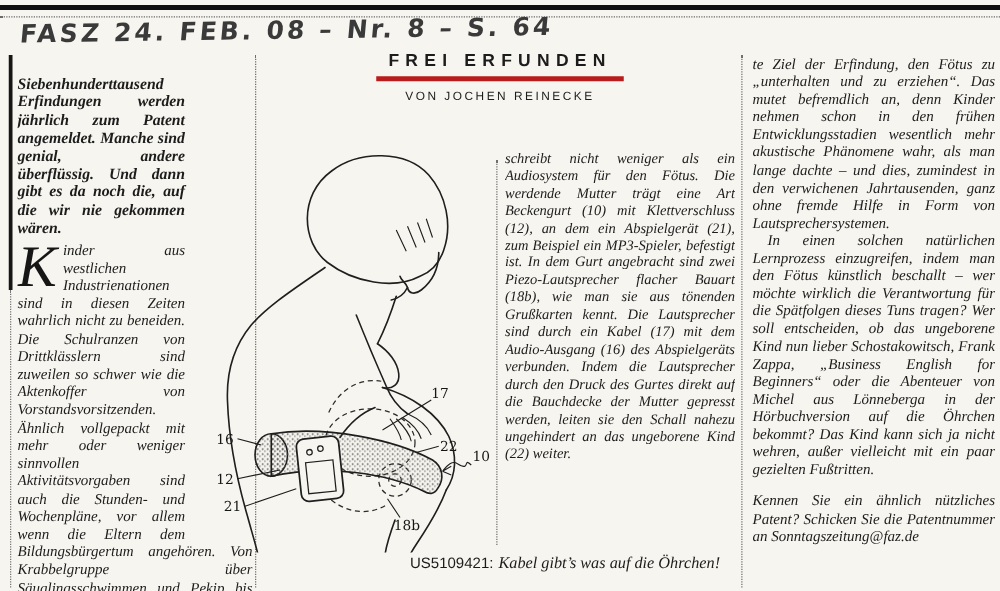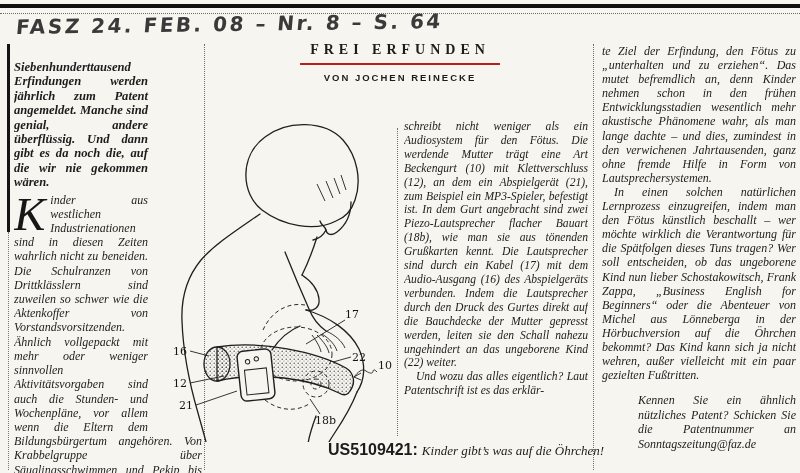--- a/index.html
+++ b/index.html
@@ -29,46 +29,46 @@
   .col p{margin:0;font-style:italic;}
   .col-left{left:14px;top:60px;width:188px;height:426px;font-size:12px;line-height:14.2px;overflow:hidden;}
   .col-left .intro{font-style:italic;font-weight:600;font-size:12.6px;line-height:14.4px;margin-bottom:3px;}
   .wrap-spacer{float:right;width:54px;height:116px;margin-top:250px;}
   .dropcap::first-letter{
     float:left;font-size:47px;line-height:38px;padding:2px 5px 0 0;color:#161616;
   }
   .indent{text-indent:12px;}
   .col-mid{left:404px;top:120px;width:184px;height:312px;font-size:11.6px;line-height:13.9px;overflow:hidden;}
   .col-right{left:602px;top:44px;width:194px;height:426px;font-size:12px;line-height:14.1px;overflow:hidden;}
-  .col-right .footnote{margin-top:11px;font-style:italic;font-size:12px;line-height:14.6px;margin-left:36px;}
+  .col-right .footnote{margin-top:11px;font-style:italic;font-size:12px;line-height:14.6px;}
   
   .mid-header{position:absolute;left:208px;top:40px;width:384px;text-align:center;}
   .kicker{
-    display:inline-block;font-family:Liberation Serif, serif;font-weight:700;
-    font-size:14px;letter-spacing:5px;padding:0 10px 5px;border-bottom:2px solid #b91c1c;
+    display:inline-block;font-family:Liberation Sans, sans-serif;font-weight:700;
+    font-size:14px;letter-spacing:5px;padding:0 10px 5px;border-bottom:4px solid #b91c1c;
     white-space:nowrap;
   }
   .headline{
     margin:7px 0 0;font-weight:500;font-style:italic;font-size:37px;line-height:40px;
     letter-spacing:1px;
   }
   .byline{
-    margin-top:7px;font-family:"Liberation Sans", sans-serif;font-weight:700;
+    margin-top:7px;font-family:"Liberation Sans", sans-serif;font-weight:400;
     font-size:9.5px;letter-spacing:2px;
   }
   
   .figure{position:absolute;left:165px;top:122px;width:230px;height:320px;}
   .figure svg{display:block;width:100%;height:100%;}
   .ln{fill:none;stroke:#1f1f1f;stroke-width:1.3;stroke-linecap:round;stroke-linejoin:round;}
   .thin{fill:none;stroke:#1f1f1f;stroke-width:0.9;}
   .dash{fill:none;stroke:#2a2a2a;stroke-width:1;stroke-dasharray:4 3;}
   .fig-label{font:11px "DejaVu Serif", serif;fill:#161616;}
   
   .caption{position:absolute;left:328px;top:441px;white-space:nowrap;}
-  .caption .num{font-family:"Liberation Sans", sans-serif;font-weight:700;font-size:16px;}
+  .caption .num{font-family:"Liberation Sans", sans-serif;font-weight:400;font-size:12px;}
   .caption .txt{font-style:italic;font-size:13px;}
 </style>
 </head>
 <body>
 
 <div class="page">
 
   <div class="rule-top-thick"></div>
   <div class="rule-top-dotted"></div>
   <div class="handnote">FASZ 24. FEB. 08 – Nr. 8 – S. 64</div>
@@ -139,27 +139,26 @@
       <text class="fig-label" x="14" y="287">21</text>
       <text class="fig-label" x="180" y="196">17</text>
       <text class="fig-label" x="187" y="239">22</text>
       <text class="fig-label" x="213" y="247">10</text>
       <text class="fig-label" x="150" y="302">18b</text>
     </svg>
   </div>
 
   <div class="col col-mid">
     <p>schreibt nicht weniger als ein Audiosystem für den Fötus. Die werdende Mutter trägt eine Art Beckengurt (10) mit Klettverschluss (12), an dem ein Abspielgerät (21), zum Beispiel ein MP3-Spieler, befestigt ist. In dem Gurt angebracht sind zwei Piezo-Lautsprecher flacher Bauart (18b), wie man sie aus tönenden Grußkarten kennt. Die Lautsprecher sind durch ein Kabel (17) mit dem Audio-Ausgang (16) des Abspielgeräts verbunden. Indem die Lautsprecher durch den Druck des Gurtes direkt auf die Bauchdecke der Mutter gepresst werden, leiten sie den Schall nahezu ungehindert an das ungeborene Kind (22) weiter.</p>
-    <p class="indent">Und wozu das alles eigentlich? Laut Patentschrift ist es das erklär-</p>
   </div>
 
   <div class="col col-right">
     <p>te Ziel der Erfindung, den Fötus zu „unterhalten und zu erziehen“. Das mutet befremdlich an, denn Kinder nehmen schon in den frühen Entwicklungsstadien wesentlich mehr akustische Phänomene wahr, als man lange dachte – und dies, zumindest in den verwichenen Jahrtausenden, ganz ohne fremde Hilfe in Form von Lautsprechersystemen.</p>
     <p class="indent">In einen solchen natürlichen Lernprozess einzugreifen, indem man den Fötus künstlich beschallt – wer möchte wirklich die Verantwortung für die Spätfolgen dieses Tuns tragen? Wer soll entscheiden, ob das ungeborene Kind nun lieber Schostakowitsch, Frank Zappa, „Business English for Beginners“ oder die Abenteuer von Michel aus Lönneberga in der Hörbuchversion auf die Öhrchen bekommt? Das Kind kann sich ja nicht wehren, außer vielleicht mit ein paar gezielten Fußtritten.</p>
     <p class="footnote">Kennen Sie ein ähnlich nützliches Patent? Schicken Sie die Patentnummer an Sonntagszeitung@faz.de</p>
   </div>
 
   <div class="caption">
     <span class="num">US5109421:</span>
-    <span class="txt">Kinder gibt’s was auf die Öhrchen!</span>
+    <span class="txt">Kabel gibt’s was auf die Öhrchen!</span>
   </div>
 
 </div>
 
 </body></html>

